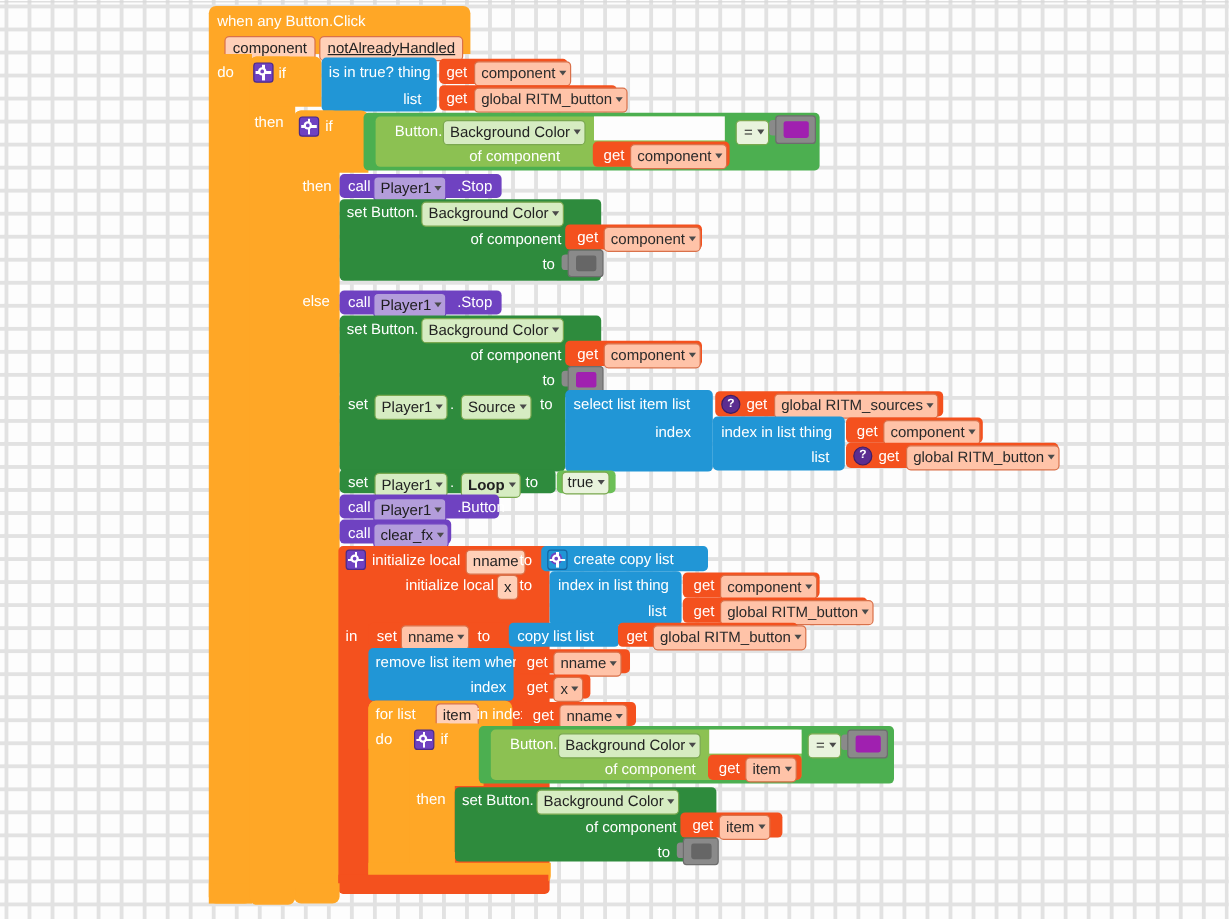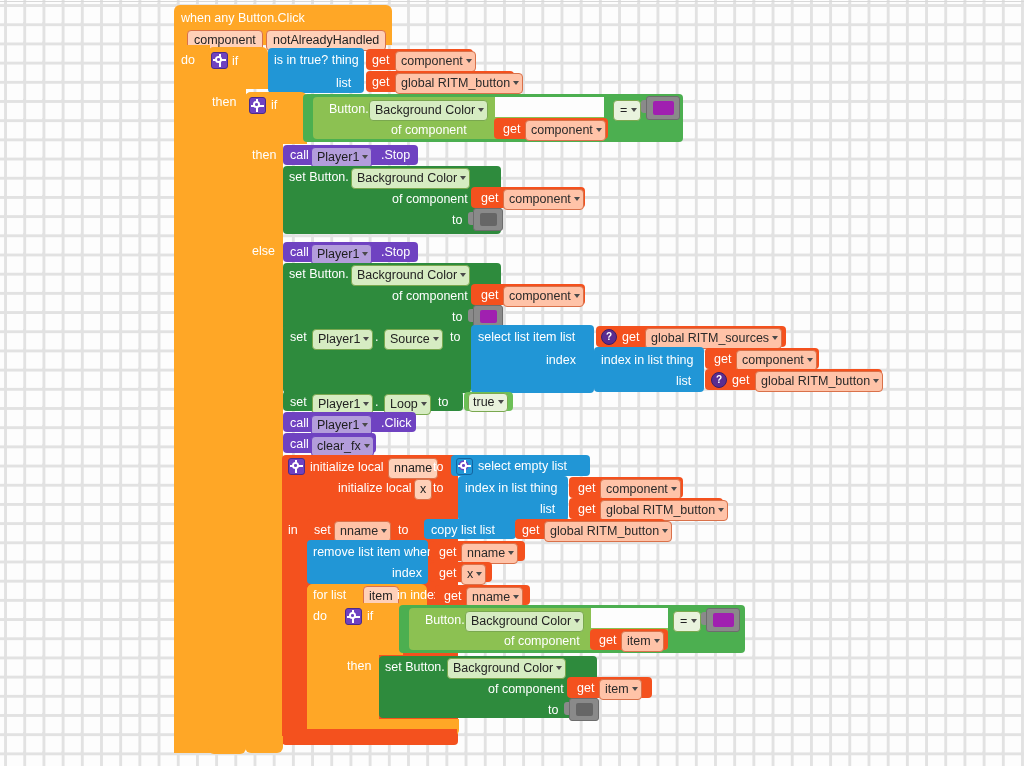--- a/index.html
+++ b/index.html
@@ -113,21 +113,21 @@
 
 <div id="grid"></div>
 <div id="cross"></div>
 <div id="topline"></div>
 
 <div id="canvas">
 
   <div class="blk c-event" style="left:174px;top:5px;width:218px;height:40px;border-radius:6px 6px 0 0;"></div>
   <div class="lbl" style="left:181px;top:12px;">when any Button.Click</div>
   <div class="field field-plain" style="left:187px;top:30px;padding:3px 6px;">component</div>
-  <div class="field field-plain" style="left:266px;top:30px;padding:3px 6px;">notAlreadyHandled</div>
+  <div class="field field-plain" style="left:266px;top:30px;padding:3px 6px;text-decoration:underline;">notAlreadyHandled</div>
 
   <div class="blk c-event" style="left:174px;top:45px;width:36px;height:708px;"></div>
   <div class="blk c-event" style="left:174px;top:736px;width:36px;height:17px;border-radius:0 0 6px 6px;"></div>
   <div class="lbl" style="left:181px;top:54px;">do</div>
 
   <div class="blk c-ctrl rad6" style="left:208px;top:47px;width:38px;height:698px;border-radius:6px;"></div>
   <div class="blk c-ctrl" style="left:208px;top:47px;width:60px;height:42px;border-radius:6px 6px 0 0;"></div>
   <div class="gear" style="left:211px;top:52px;">
       <i></i>
     </div>
@@ -239,29 +239,29 @@
 
   <div class="blk c-var rad" style="left:705px;top:369px;width:177px;height:21px;"></div>
   <div class="qmark" style="left:711px;top:372px;">?</div>
   <div class="lbl" style="left:732px;top:374px;">get</div>
   <div class="field field-var" style="left:755px;top:371px;">global RITM_button<span class="caret"></span></div>
 
   <div class="blk c-set rad" style="left:283px;top:391px;width:180px;height:20px;"></div>
   <div class="lbl" style="left:290px;top:396px;">set</div>
   <div class="field field-green" style="left:312px;top:394px;">Player1<span class="caret"></span></div>
   <div class="lbl" style="left:375px;top:396px;">.</div>
-  <div class="field field-green" style="left:384px;top:394px;">Loop<span class="caret"></span></div>
+  <div class="field field-green" style="left:384px;top:394px;font-weight:bold;">Loop<span class="caret"></span></div>
   <div class="lbl" style="left:438px;top:396px;">to</div>
   <div class="blk c-bool rad" style="left:464px;top:392px;width:49px;height:19px;"></div>
   <div class="field field-none" style="left:468px;top:393px;padding:2px 12px 2px 4px;">true<span class="caret"></span></div>
 
   <div class="blk c-call rad" style="left:283px;top:412px;width:133px;height:20px;"></div>
   <div class="lbl" style="left:290px;top:417px;">call</div>
   <div class="field field-purple" style="left:311px;top:415px;">Player1<span class="caret"></span></div>
-  <div class="lbl" style="left:381px;top:417px;">.Click</div>
+  <div class="lbl" style="left:381px;top:417px;">.Button</div>
 
   <div class="blk c-call rad" style="left:283px;top:433px;width:93px;height:20px;"></div>
   <div class="lbl" style="left:290px;top:438px;">call</div>
   <div class="field field-purple" style="left:311px;top:436px;">clear_fx<span class="caret"></span></div>
 
   <div class="blk c-varlocal rad" style="left:282px;top:455px;width:176px;height:290px;"></div>
   <div class="gear" style="left:288px;top:458px;">
       <i></i>
     </div>
   <div class="lbl" style="left:310px;top:461px;">initialize local</div>
@@ -271,21 +271,21 @@
   <div class="lbl" style="left:338px;top:482px;">initialize local</div>
   <div class="field field-plain" style="left:414px;top:479px;padding:3px 5px;">x</div>
   <div class="lbl" style="left:433px;top:482px;">to</div>
 
   <div class="lbl" style="left:288px;top:524px;">in</div>
 
   <div class="blk c-logic rad" style="left:451px;top:455px;width:139px;height:21px;"></div>
   <div class="gear" style="left:456px;top:458px;background:#2196d6;border-color:#1565a0;">
       <i></i>
     </div>
-  <div class="lbl" style="left:478px;top:460px;">select empty list</div>
+  <div class="lbl" style="left:478px;top:460px;">create copy list</div>
 
   <div class="blk c-logic rad" style="left:458px;top:476px;width:110px;height:45px;"></div>
   <div class="lbl" style="left:465px;top:482px;">index in list  thing</div>
   <div class="lbl" style="left:540px;top:503px;">list</div>
 
   <div class="blk c-var rad" style="left:569px;top:477px;width:114px;height:21px;"></div>
   <div class="lbl" style="left:578px;top:482px;">get</div>
   <div class="field field-var" style="left:600px;top:479px;">component<span class="caret"></span></div>
 
   <div class="blk c-var rad" style="left:569px;top:498px;width:154px;height:21px;"></div>

